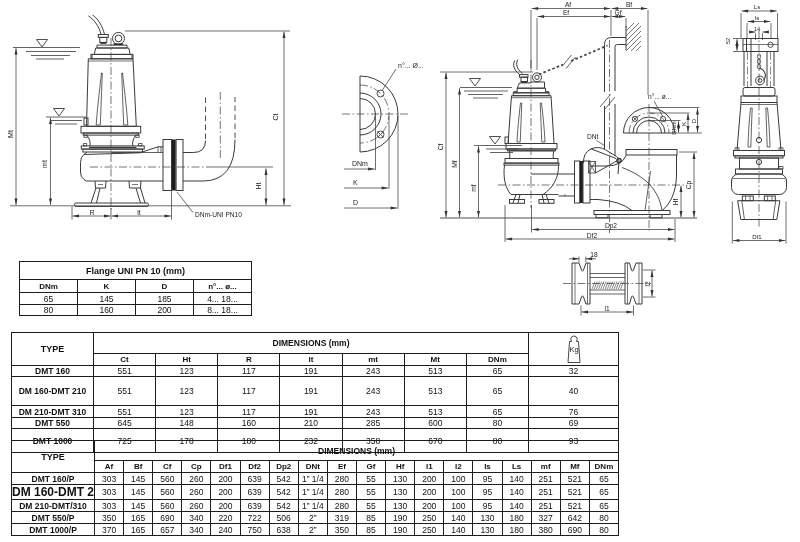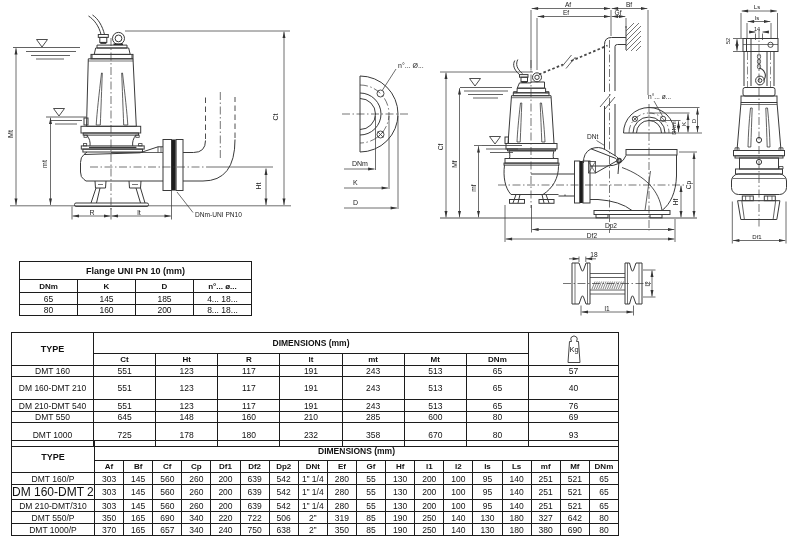--- a/index.html
+++ b/index.html
@@ -6,21 +6,21 @@
 body{width:800px;height:542px;position:relative;font-family:"Liberation Sans",sans-serif;color:#111;}
 #page{position:absolute;left:0;top:0;width:800px;height:542px;overflow:hidden;background:#fff;}
 svg text{font-family:"Liberation Sans",sans-serif;fill:#222;}
 table{border-collapse:collapse;table-layout:fixed;}
 td,th{border:1px solid #1c1c1c;text-align:center;vertical-align:middle;padding:0;overflow:hidden;white-space:nowrap;}
 .t1{position:absolute;left:11px;top:261px;padding-left:8px;}
 .t2{position:absolute;left:11px;top:332px;}
 .t3{position:absolute;left:11px;top:440px;}
 .hd{font-weight:bold;font-size:9px;}
 .sh{font-weight:bold;font-size:8px;}
-.tl{font-weight:normal;font-size:8.5px;}
+.tl{font-weight:bold;font-size:8.5px;}
 .dv{font-size:8.5px;font-weight:normal;}
 </style>
 </head>
 <body>
 <div id="page">
 <svg width="800" height="332" viewBox="0 0 800 332" style="position:absolute;left:0;top:0">
 <defs>
 <marker id="ae" orient="auto" markerUnits="userSpaceOnUse" markerWidth="8" markerHeight="4" refX="6.8" refY="2">
           <path d="M0.4,0.5 L6.8,2 L0.4,3.5 Z" fill="#333"></path>
         </marker>
@@ -400,35 +400,35 @@
           </tr>
 <tr style="height:11px">
             <td class="tl">DMT 160</td>
             <td class="dv">551</td>
             <td class="dv">123</td>
             <td class="dv">117</td>
             <td class="dv">191</td>
             <td class="dv">243</td>
             <td class="dv">513</td>
             <td class="dv">65</td>
-            <td class="dv">57</td>
-          </tr>
-<tr style="height:23px">
+            <td class="dv">32</td>
+          </tr>
+<tr style="height:29px">
             <td class="tl">DM 160-DMT 210</td>
             <td class="dv">551</td>
             <td class="dv">123</td>
             <td class="dv">117</td>
             <td class="dv">191</td>
             <td class="dv">243</td>
             <td class="dv">513</td>
             <td class="dv">65</td>
             <td class="dv">40</td>
           </tr>
 <tr style="height:12px">
-            <td class="tl">DM 210-DMT 540</td>
+            <td class="tl">DM 210-DMT 310</td>
             <td class="dv">551</td>
             <td class="dv">123</td>
             <td class="dv">117</td>
             <td class="dv">191</td>
             <td class="dv">243</td>
             <td class="dv">513</td>
             <td class="dv">65</td>
             <td class="dv">76</td>
           </tr>
 <tr style="height:11px">

